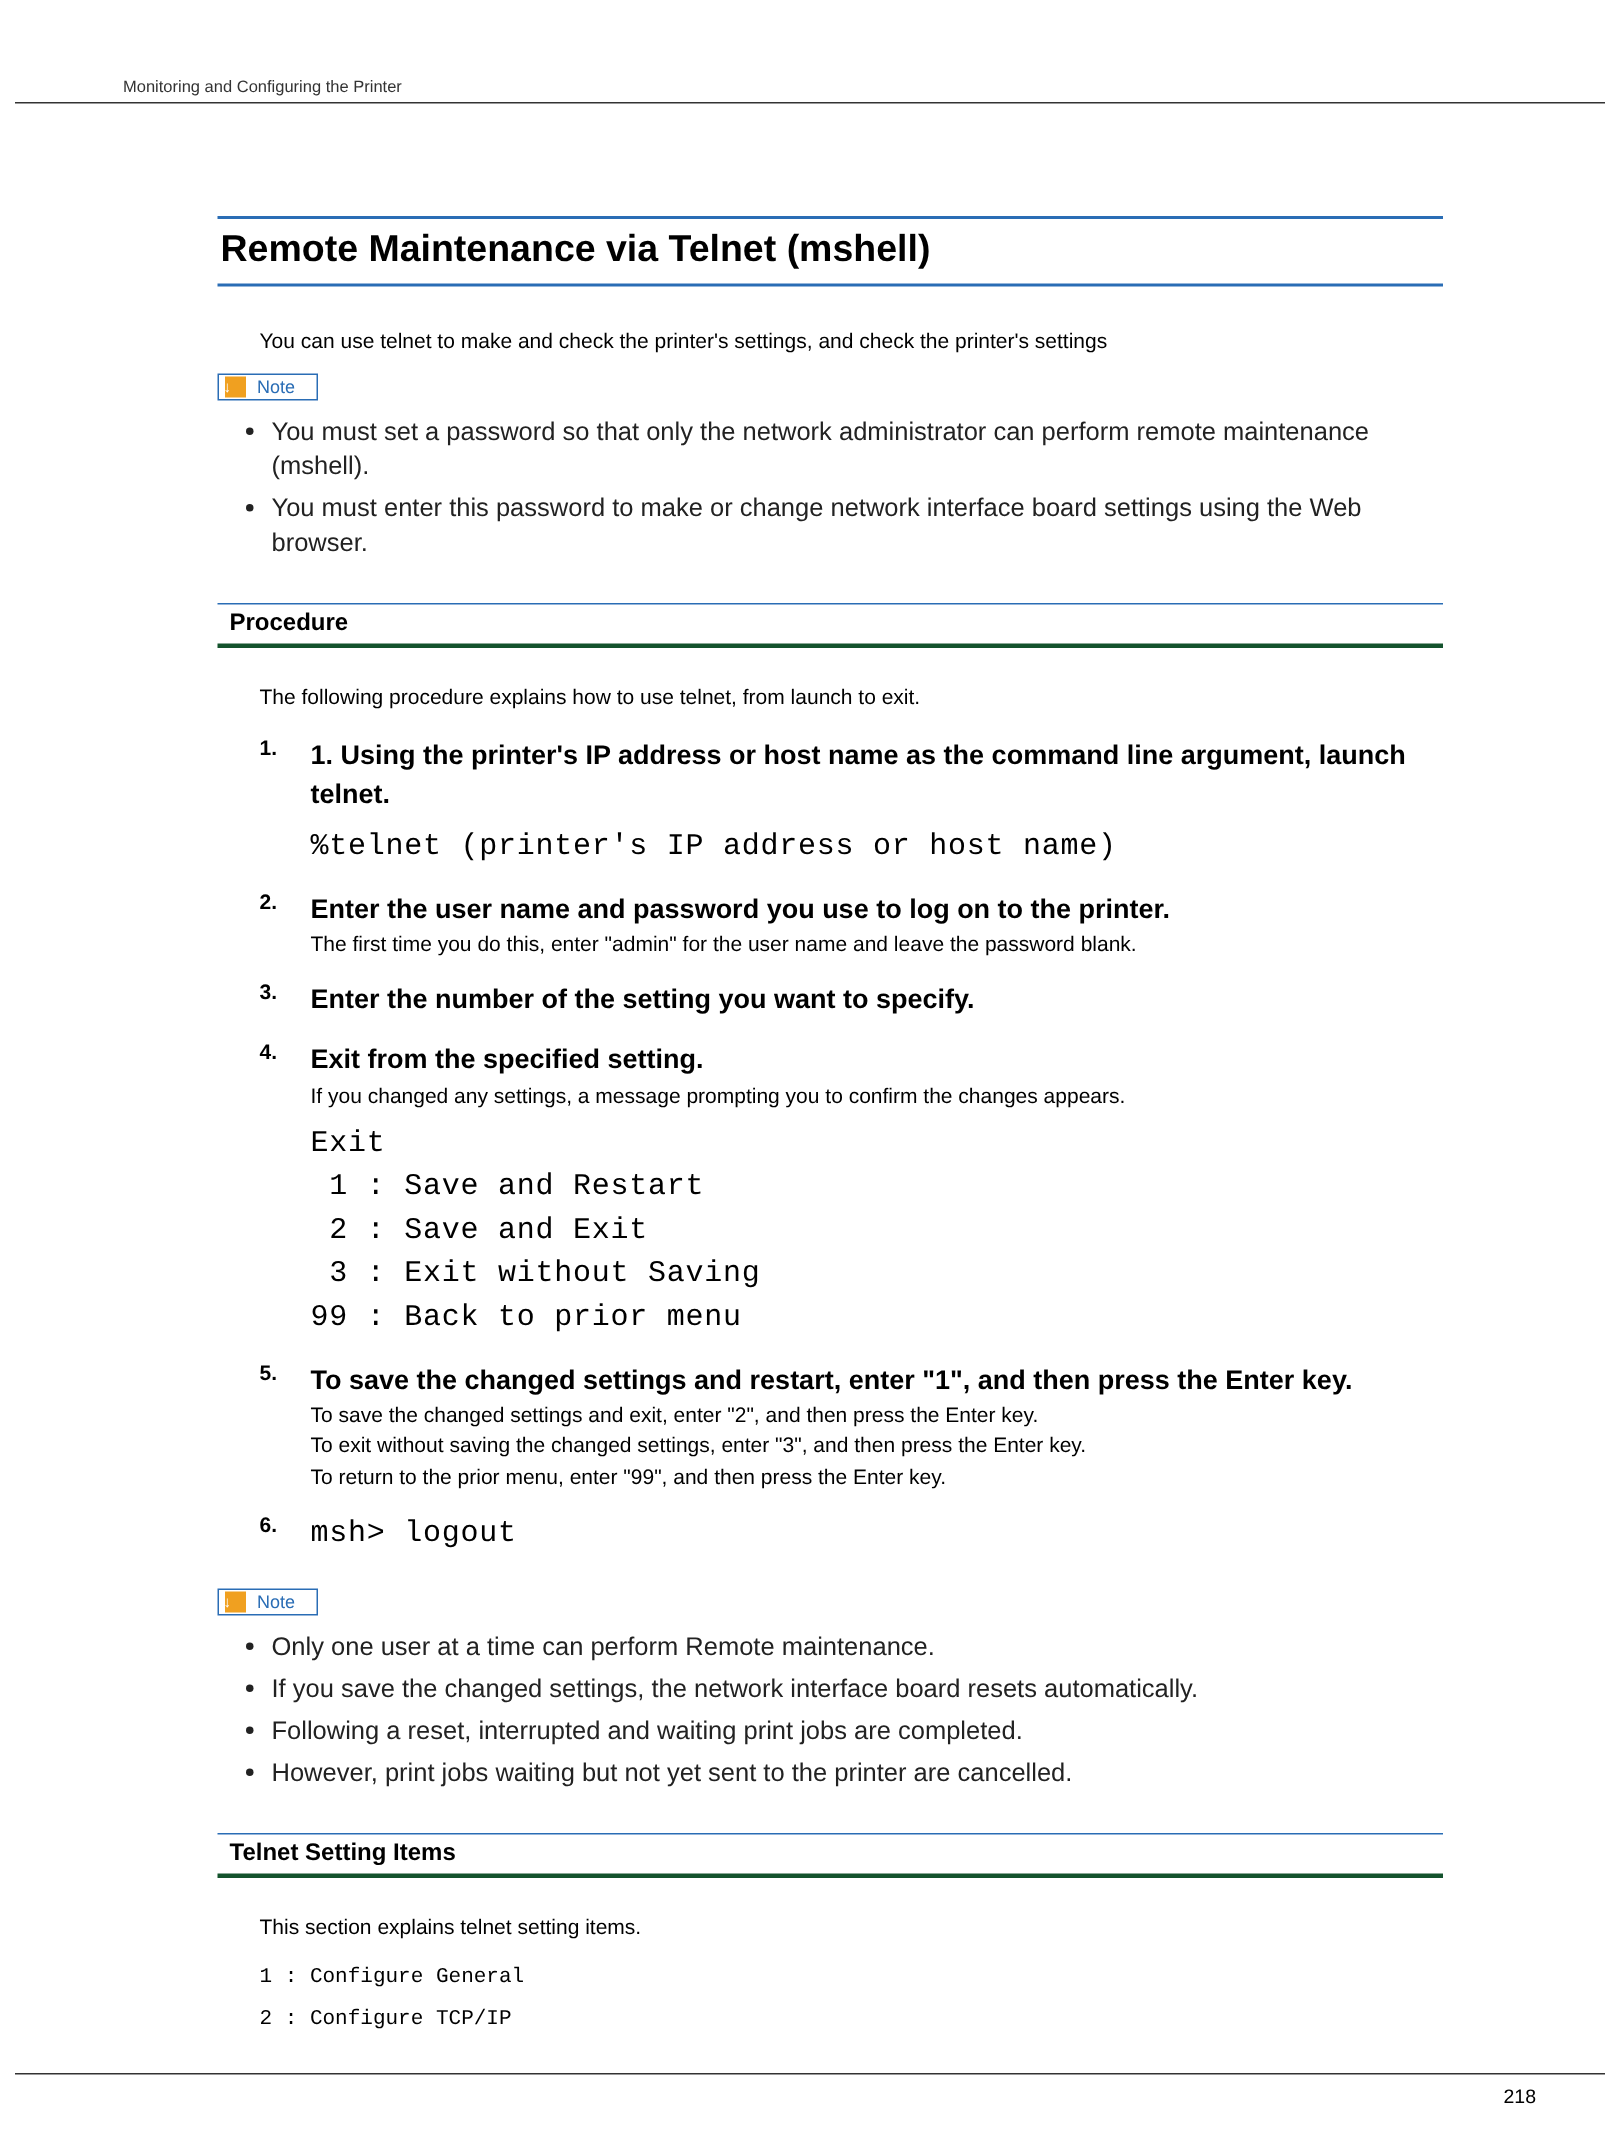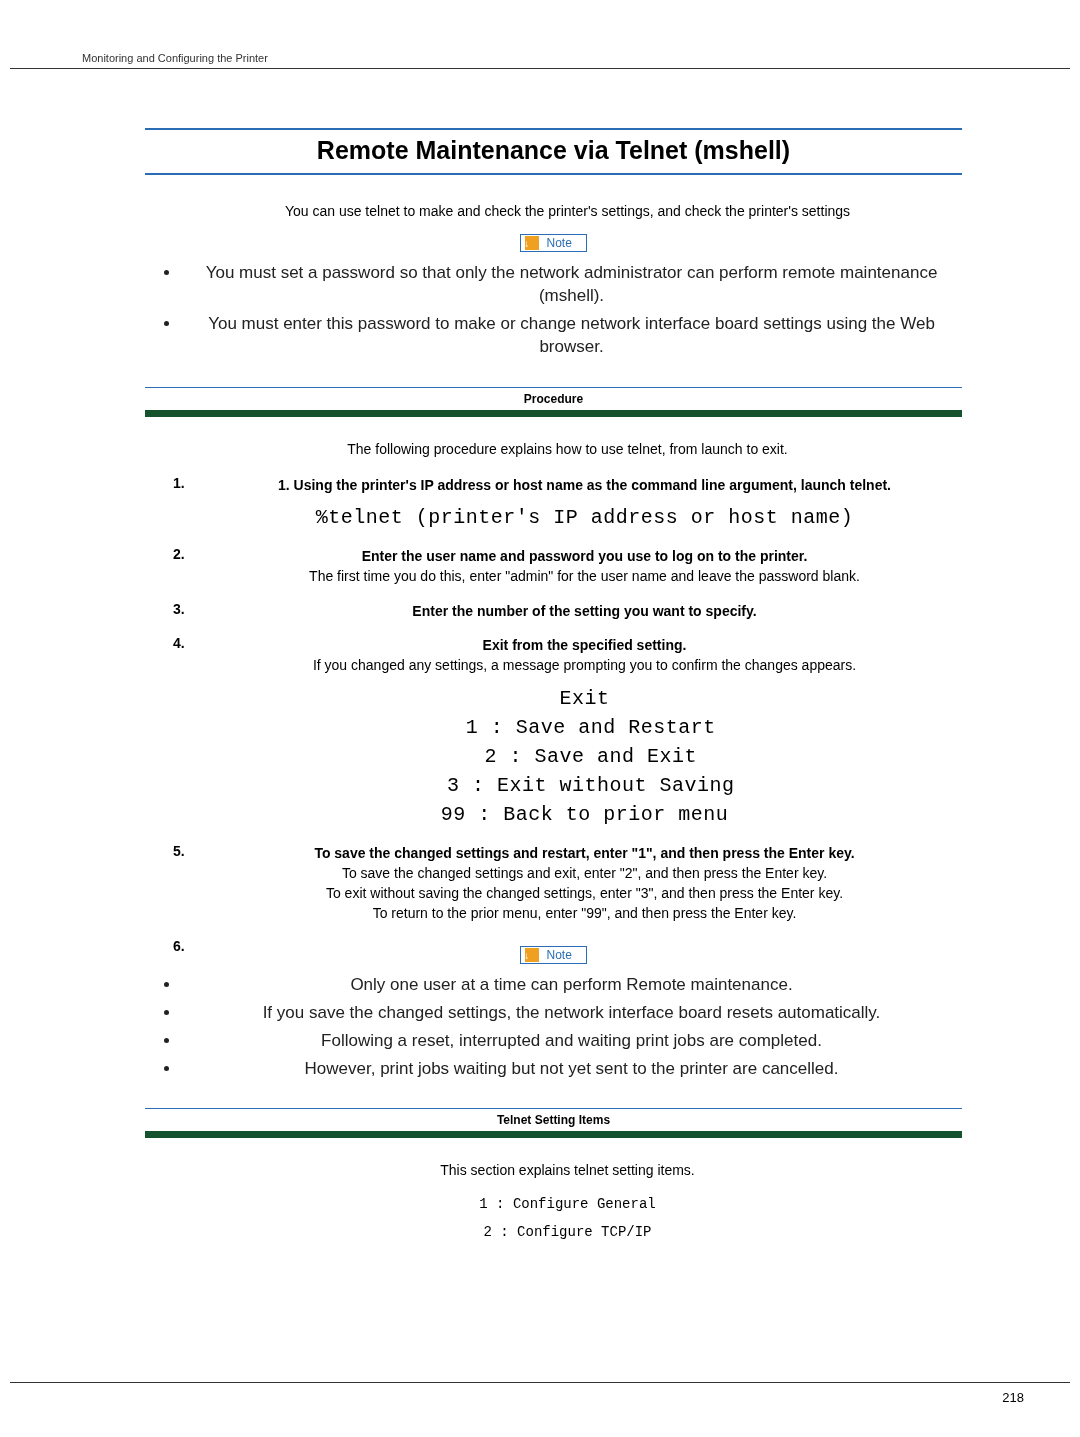--- a/index.html
+++ b/index.html
@@ -20,24 +20,23 @@
   }
   .running-header {
     position: absolute;
     top: 52px;
     left: 82px;
     font-size: 11px;
     color: #333;
   }
   .content {
     position: absolute;
-    top: 128px;
+    top: 144px;
     left: 145px;
     right: 118px;
-    text-align: center;
   }
   h1 {
     font-size: 25px;
     font-weight: bold;
     border-top: 2px solid #2a6db5;
     border-bottom: 2px solid #2a6db5;
     padding: 6px 2px 8px 2px;
     margin-bottom: 28px;
   }
   .intro {
@@ -76,24 +75,24 @@
     margin-left: 36px;
     margin-bottom: 28px;
   }
   ul.note-list li {
     font-size: 17px;
     color: #222;
     margin-bottom: 5px;
     line-height: 1.35;
   }
   h2 {
-    font-size: 12px;
+    font-size: 16px;
     font-weight: bold;
     border-top: 1px solid #2a6db5;
-    border-bottom: 7px solid #14532d;
+    border-bottom: 3px solid #14532d;
     padding: 4px 8px;
     margin-bottom: 24px;
   }
   .body-text {
     font-size: 14px;
     margin-left: 28px;
     margin-bottom: 18px;
   }
   ol.steps {
     list-style: none;
@@ -106,21 +105,21 @@
   }
   .step-num {
     position: absolute;
     left: 0;
     top: 0;
     font-weight: bold;
     font-size: 14px;
   }
   .step-title {
     font-weight: bold;
-    font-size: 14px;
+    font-size: 18px;
     line-height: 1.45;
   }
   .step-body {
     font-size: 14px;
     line-height: 1.45;
   }
   .code {
     font-family: "Courier New", monospace;
     font-size: 20px;
     white-space: pre;
@@ -202,20 +201,21 @@
     </li>
     <li>
       <span class="step-num">5.</span>
       <div class="step-title">To save the changed settings and restart, enter "1", and then press the Enter key.</div>
       <div class="step-body">To save the changed settings and exit, enter "2", and then press the Enter key.</div>
       <div class="step-body">To exit without saving the changed settings, enter "3", and then press the Enter key.</div>
       <div class="step-body">To return to the prior menu, enter "99", and then press the Enter key.</div>
     </li>
     <li>
       <span class="step-num">6.</span>
+      <div class="code">msh&gt; logout</div>
     </li>
   </ol>
 
   <div class="note-label" style="margin-top:8px;">
     <span class="note-arrow">↓</span>
     <span>Note</span>
   </div>
   <ul class="note-list">
     <li>Only one user at a time can perform Remote maintenance.</li>
     <li>If you save the changed settings, the network interface board resets automatically.</li>

